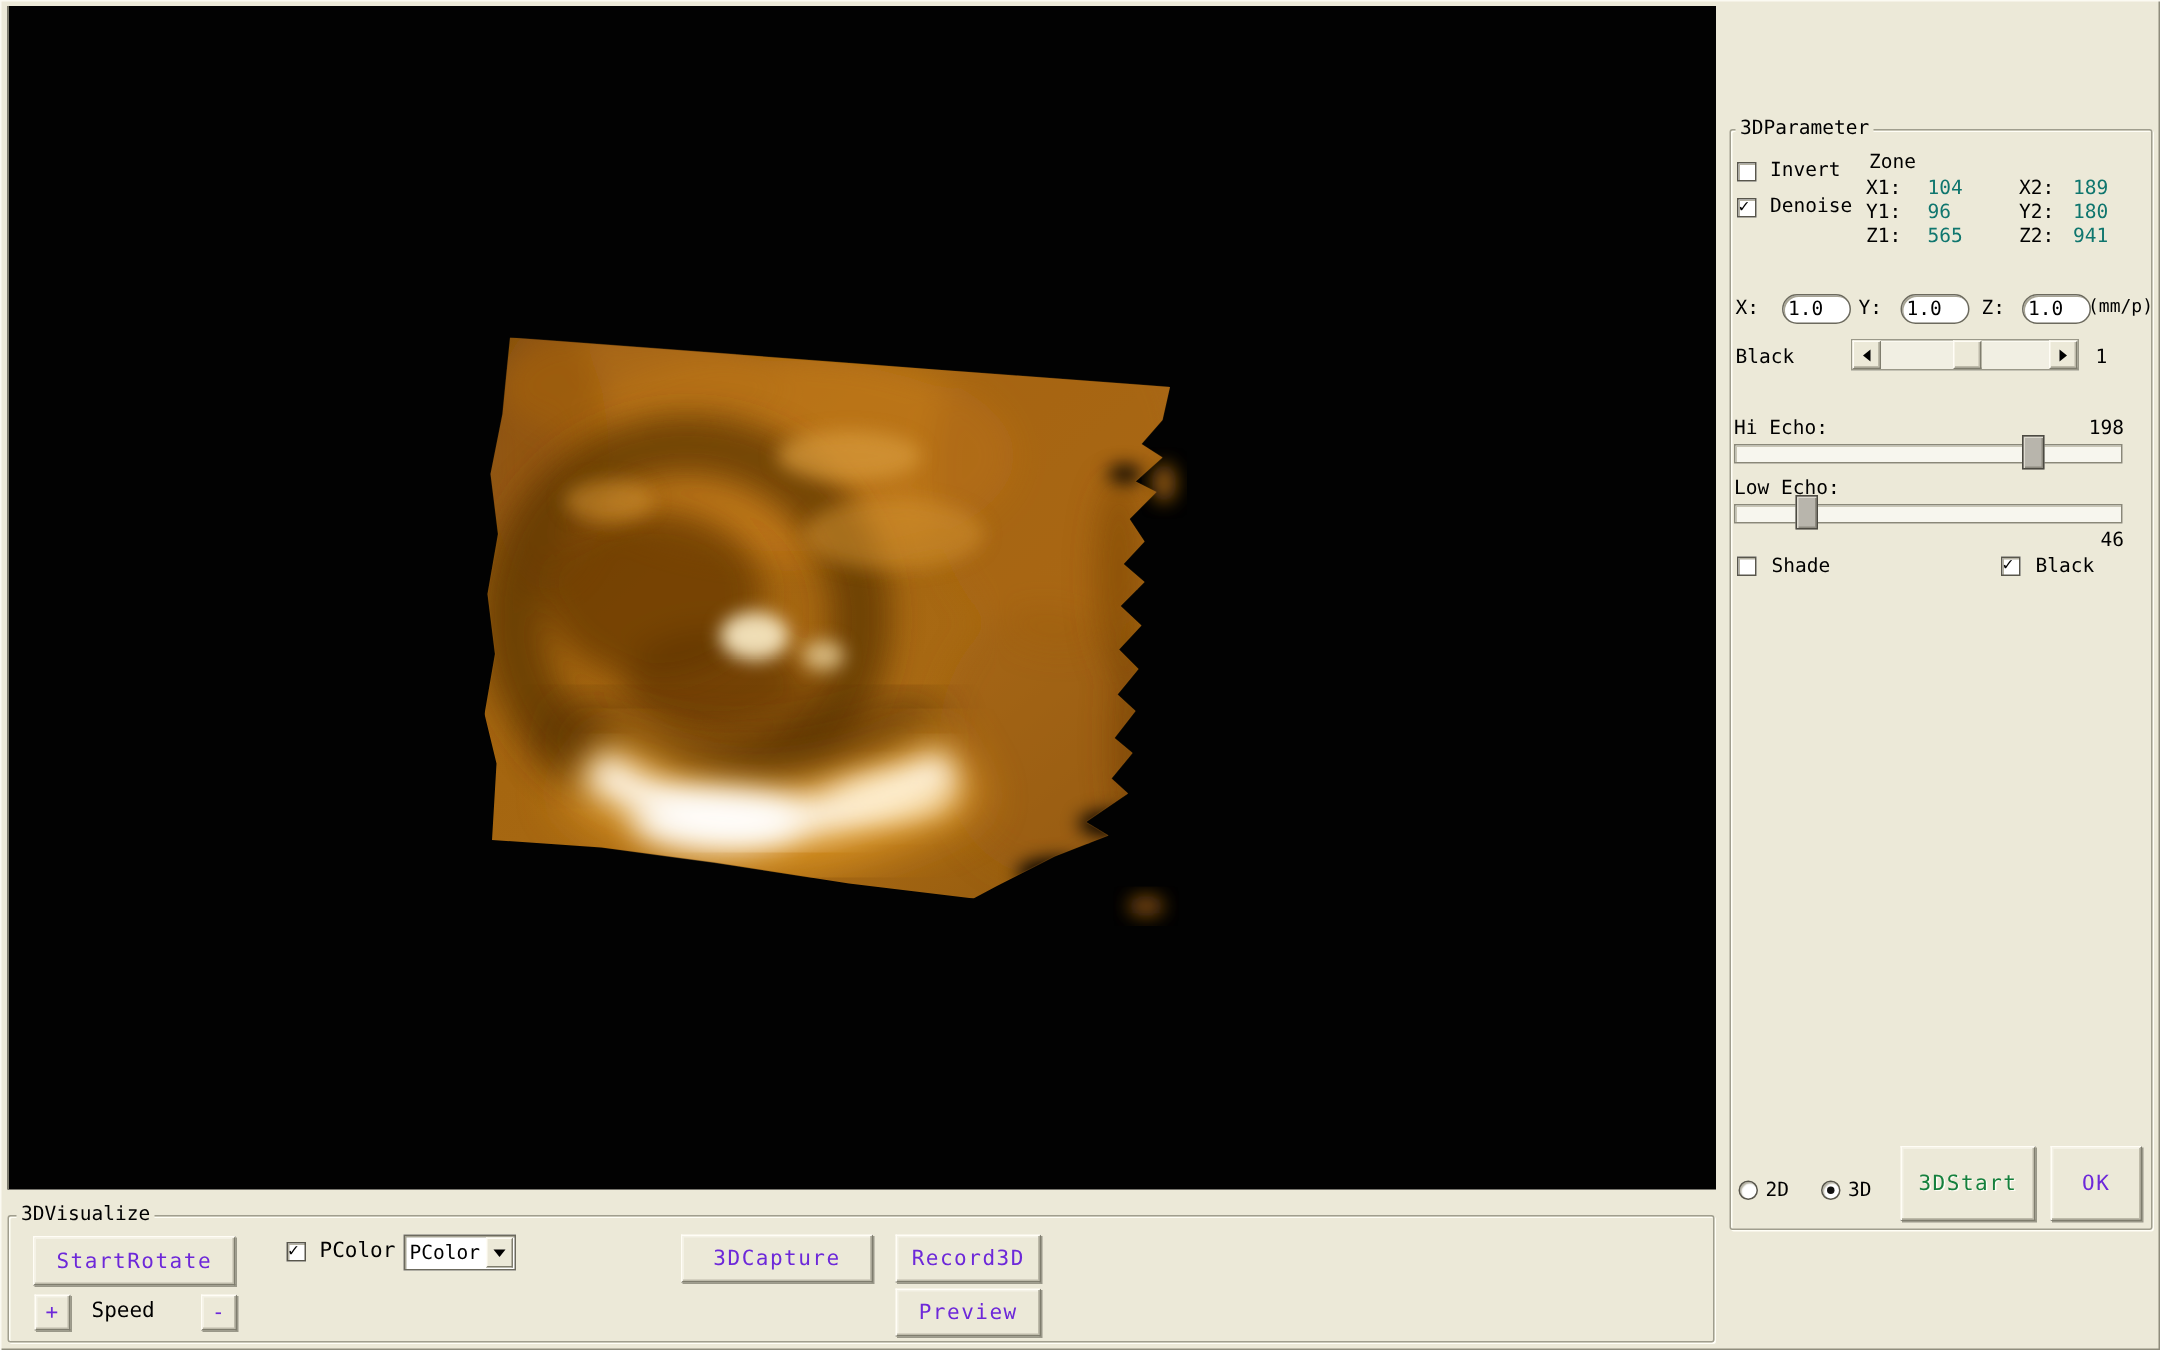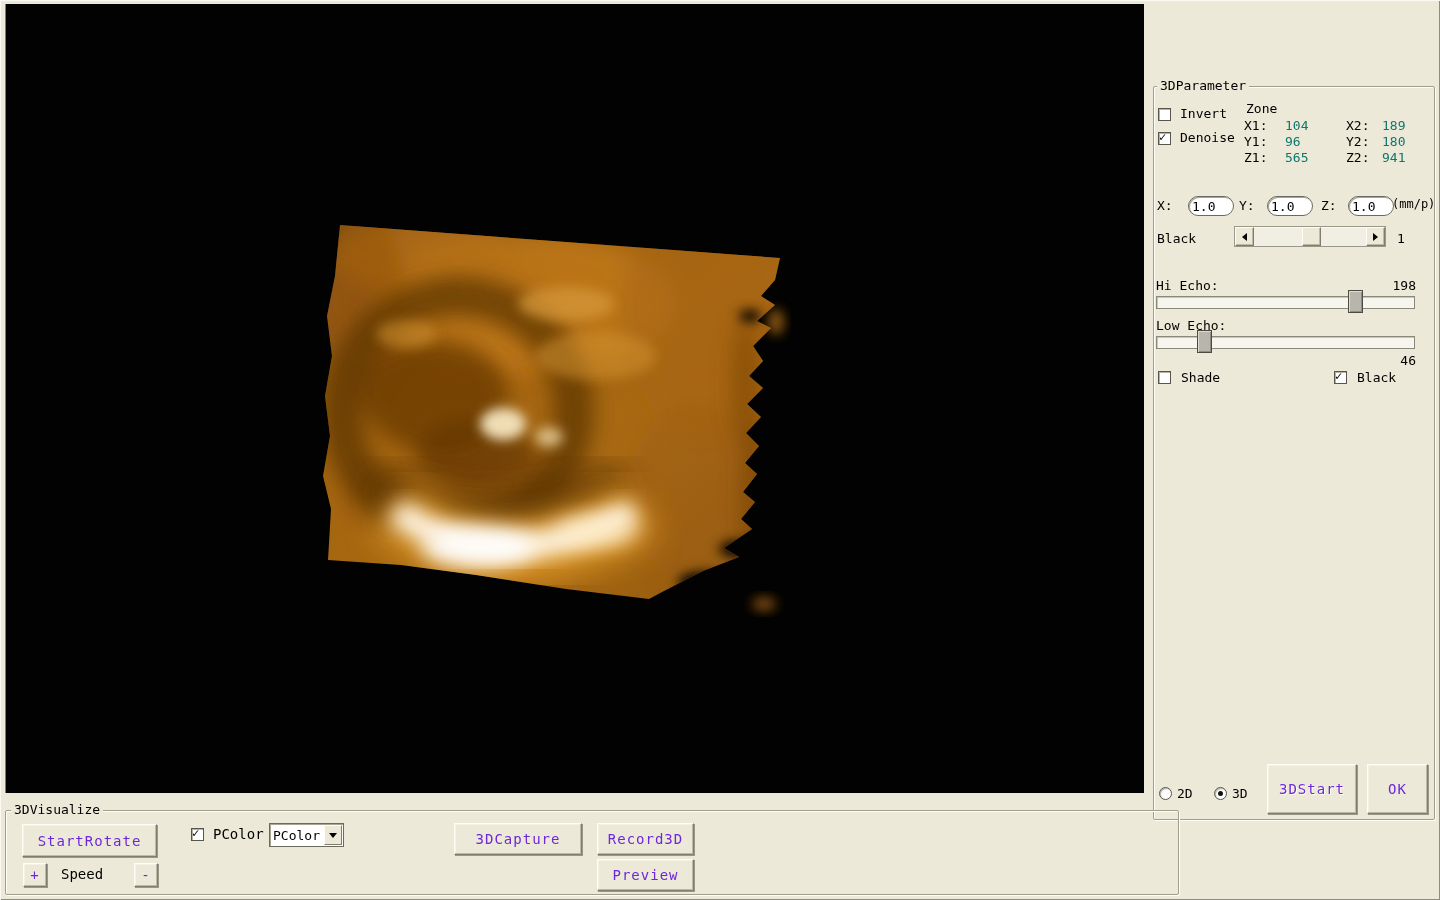--- a/index.html
+++ b/index.html
@@ -21,21 +21,21 @@
   }
   .gb-title{position:absolute;top:-9px;background:#ece9d8;padding:0 3px;line-height:16px;white-space:nowrap;}
   
   .btn{
     position:absolute;background:#ece9d8;
     border:1px solid;border-color:#fffdf6 #7f7d6e #7f7d6e #fffdf6;
     box-shadow:inset -1px -1px 0 #bdbaa9, inset 1px 1px 0 #f4f2e6, 1px 1px 0 #9a9889;
     display:flex;align-items:center;justify-content:center;
     font-family:inherit;font-size:14px;color:#6d28d9;letter-spacing:1px;cursor:default;
   }
-  .btn.disabled{color:#6d28d9;text-shadow:1px 1px 0 #fffef6;}
+  .btn.disabled{color:#15803d;text-shadow:1px 1px 0 #fffef6;}
   .cb{
     position:absolute;width:11px;height:11px;background:#fff;
     border:1px solid #58564c;box-shadow:inset 1px 1px 0 #b5b2a2;
   }
   .cb.on::after{content:"✓";position:absolute;left:0px;top:-3px;font-size:12px;font-weight:bold;color:#000;}
   .rd{
     position:absolute;width:11px;height:11px;border-radius:50%;background:#fff;
     border:1px solid #58564c;box-shadow:inset 1px 1px 1px #b5b2a2;
   }
   .rd.on::after{content:"";position:absolute;left:3px;top:3px;width:5px;height:5px;border-radius:50%;background:#111;}
@@ -199,21 +199,21 @@
 
   <span class="rd" style="left:5px;top:700px;"></span>
   <span class="lbl" style="left:23px;top:699px;">2D</span>
   <span class="rd on" style="left:60px;top:700px;"></span>
   <span class="lbl" style="left:78px;top:699px;">3D</span>
 
   <button class="btn disabled" style="left:113px;top:677px;width:90px;height:50px;">3DStart</button>
   <button class="btn" style="left:213px;top:677px;width:61px;height:50px;">OK</button>
 </div>
 
-<div class="abs groupbox" style="left:5px;top:810px;width:1136px;height:83px;padding-left:36px;">
+<div class="abs groupbox" style="left:5px;top:810px;width:1136px;height:83px;">
   <span class="gb-title" style="left:5px;">3DVisualize</span>
 
   <button class="btn" style="left:16px;top:13px;width:135px;height:33px;">StartRotate</button>
   <button class="btn" style="left:17px;top:52px;width:24px;height:24px;">+</button>
   <span class="lbl" style="left:55px;top:56px;font-size:14px;">Speed</span>
   <button class="btn" style="left:128px;top:52px;width:24px;height:24px;">-</button>
 
   <span class="cb on" style="left:185px;top:17px;"></span>
   <span class="lbl" style="left:207px;top:16px;font-size:14px;">PColor</span>
 

